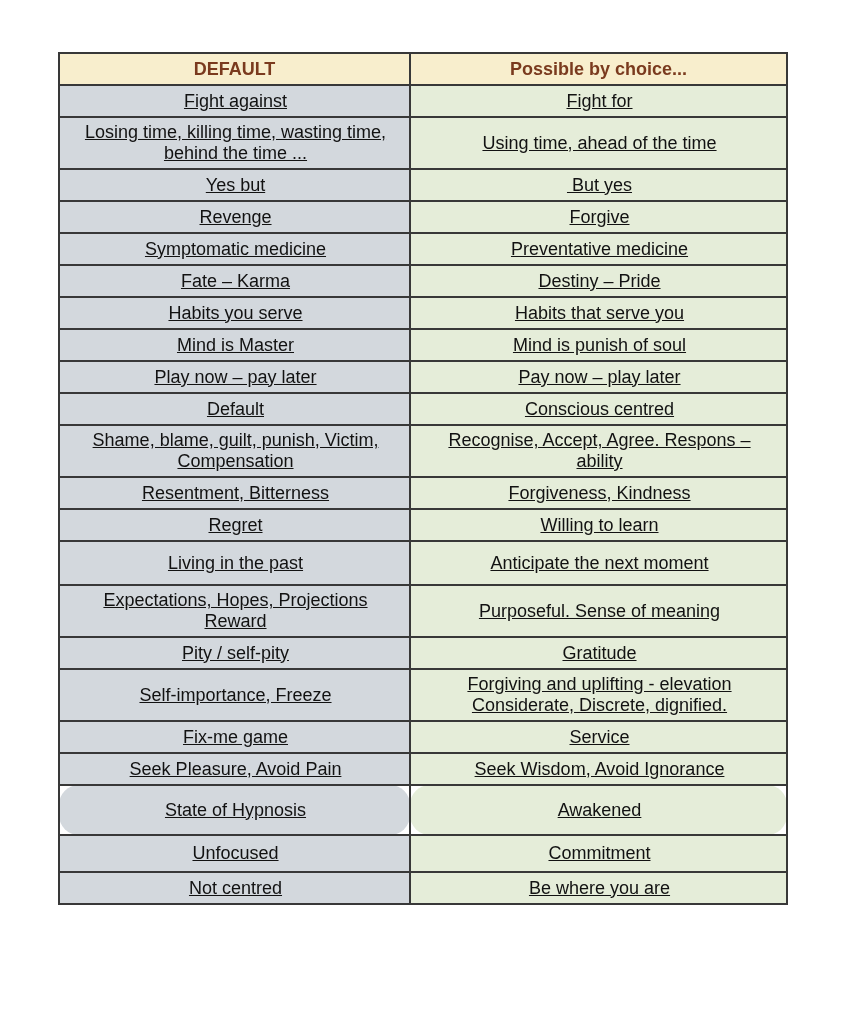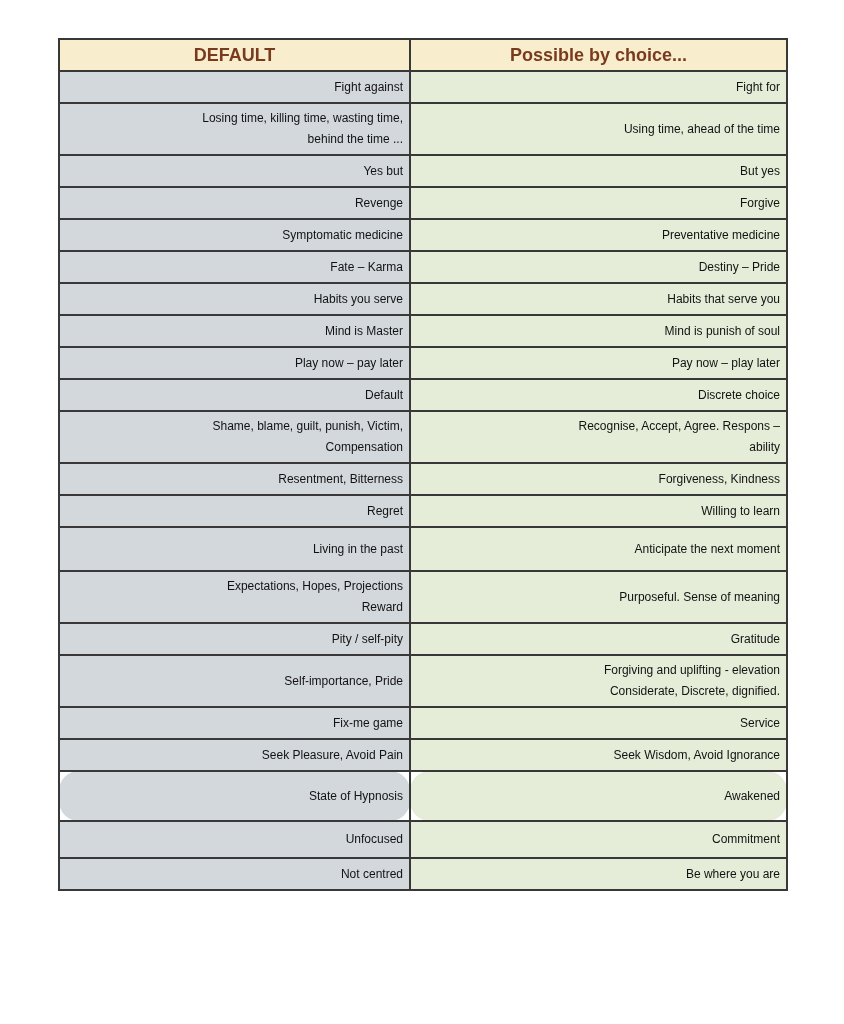--- a/index.html
+++ b/index.html
@@ -15,21 +15,21 @@
   .page {
     position: relative;
     width: 844px;
     height: 1024px;
     background: var(--page-bg, #ffffff);
     overflow: hidden;
   }
   table.choice-table {
     position: absolute;
     left: 58px;
-    top: 38px;
+    top: 52px;
     width: 728px;
     border-collapse: collapse;
     table-layout: fixed;
     border: 2px solid var(--border-color, #383838);
   }
   th, td {
     border: 2px solid var(--border-color, #383838);
     vertical-align: middle;
     white-space: pre-wrap;
     box-sizing: content-box;
@@ -38,26 +38,27 @@
   th {
     height: 24px;
     background: var(--header-bg, #f8eecd);
     color: var(--header-text, #7a3a1e);
     font-size: 18px;
     font-weight: bold;
     text-align: center;
     padding: 3px 6px;
   }
   td {
-    font-size: 12px;
+    font-size: 18px;
     line-height: 21px;
     color: var(--text-color, #121212);
     padding: 4px 6px 4px 8px;
     height: 22px;
-    text-align: right;
+    text-align: center;
+    text-decoration: underline;
   }
   td.cell-default { background: var(--default-bg, #d3d8dd); }
   td.cell-choice  { background: var(--choice-bg, #e5edd9); margin-left: 32px; }
 
   
   #table-body tr:nth-child(14) td { height: 34px; } 
   #table-body tr:nth-child(20) td { height: 40px; border-radius: 20px; } 
   #table-body tr:nth-child(21) td { height: 27px; } 
 </style>
 </head>
@@ -108,21 +109,21 @@
         <tr>
           <td class="cell-default">Mind is Master</td>
           <td class="cell-choice">Mind is punish of soul</td>
         </tr>
         <tr>
           <td class="cell-default">Play now – pay later</td>
           <td class="cell-choice">Pay now – play later</td>
         </tr>
         <tr>
           <td class="cell-default">Default</td>
-          <td class="cell-choice">Discrete choice</td>
+          <td class="cell-choice">Conscious centred</td>
         </tr>
         <tr>
           <td class="cell-default">Shame, blame, guilt, punish, Victim,
 Compensation</td>
           <td class="cell-choice">Recognise, Accept, Agree. Respons –
 ability</td>
         </tr>
         <tr>
           <td class="cell-default">Resentment, Bitterness</td>
           <td class="cell-choice">Forgiveness, Kindness</td>
@@ -138,21 +139,21 @@
         <tr>
           <td class="cell-default">Expectations, Hopes, Projections
 Reward</td>
           <td class="cell-choice">Purposeful. Sense of meaning</td>
         </tr>
         <tr>
           <td class="cell-default">Pity / self-pity</td>
           <td class="cell-choice">Gratitude</td>
         </tr>
         <tr>
-          <td class="cell-default">Self-importance, Pride</td>
+          <td class="cell-default">Self-importance, Freeze</td>
           <td class="cell-choice">Forgiving and uplifting - elevation
 Considerate, Discrete, dignified.</td>
         </tr>
         <tr>
           <td class="cell-default">Fix-me game</td>
           <td class="cell-choice">Service</td>
         </tr>
         <tr>
           <td class="cell-default">Seek Pleasure, Avoid Pain</td>
           <td class="cell-choice">Seek Wisdom, Avoid Ignorance</td>

